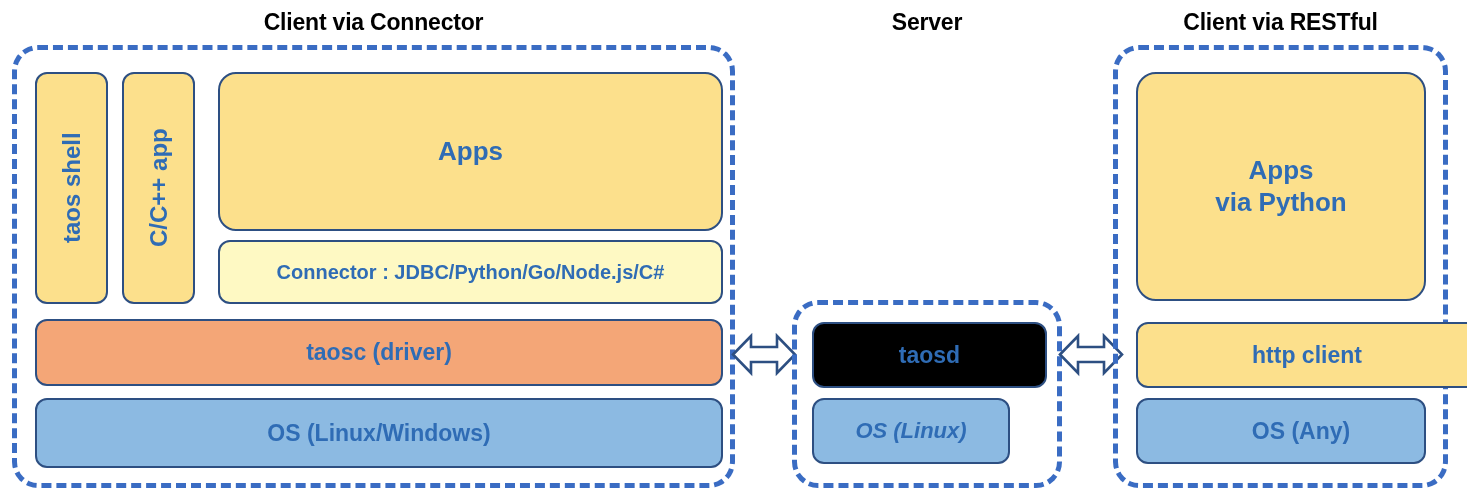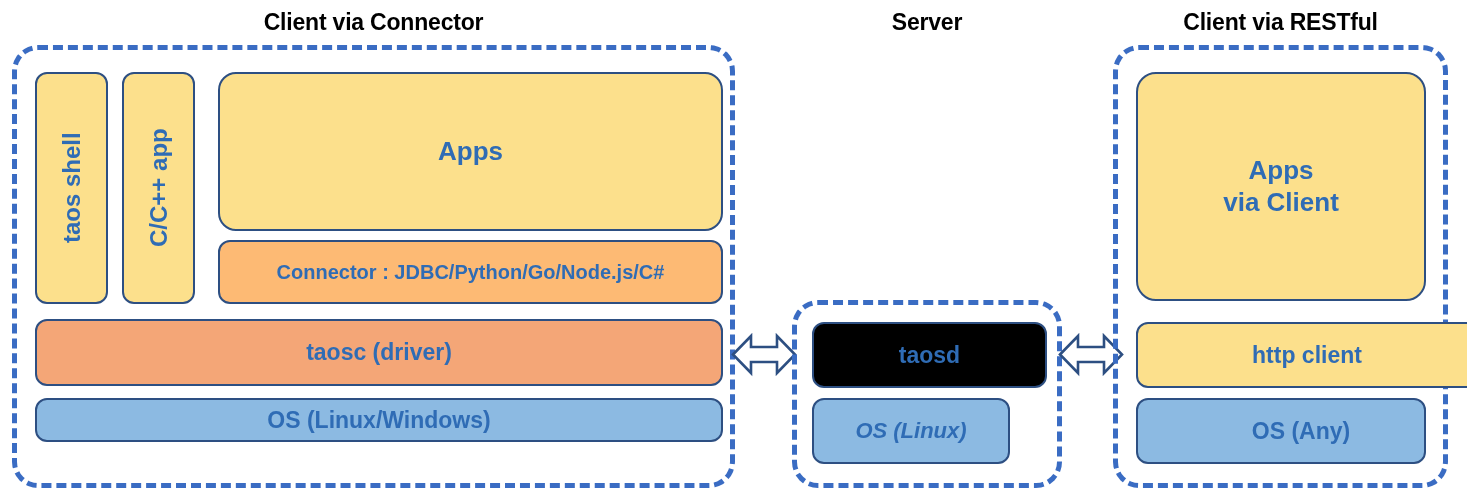--- a/index.html
+++ b/index.html
@@ -50,21 +50,21 @@
     display: flex;
     align-items: center;
     justify-content: center;
     text-align: center;
     line-height: 1.22;
   }
   .block.yellow { background: #fce08c; }
   .block.orange { background: #f4a677; }
   .block.blue   { background: #8cbae2; }
   .block.green  { background: #000000; }
-  .block.gray   { background: #fdba74; }
+  .block.gray   { background: #fef9c3; }
 
   .block.vertical {
     writing-mode: vertical-rl;
     transform: rotate(180deg);
   }
 
   
   .arrow {
     position: absolute;
   }
@@ -86,21 +86,21 @@
   <div class="block yellow vertical" style="left:35px; top:72px; width:73px; height:232px; font-size:24px;">taos shell</div>
 
   <div class="block yellow vertical" style="left:122px; top:72px; width:73px; height:232px; font-size:24px;">C/C++ app</div>
 
   <div class="block yellow" style="left:218px; top:72px; width:505px; height:159px; font-size:26px; border-radius:18px;">Apps</div>
 
   <div class="block gray" style="left:218px; top:240px; width:505px; height:64px; font-size:20px;">Connector : JDBC/Python/Go/Node.js/C#</div>
 
   <div class="block orange" style="left:35px; top:319px; width:688px; height:67px; font-size:23px;">taosc (driver)</div>
 
-  <div class="block blue" style="left:35px; top:398px; width:688px; height:44px; font-size:23px;">OS (Linux/Windows)</div>
+  <div class="block blue" style="left:35px; top:398px; width:688px; height:70px; font-size:23px;">OS (Linux/Windows)</div>
 
   <div class="arrow" style="left:731px; top:328px;">
     <svg width="66" height="53" viewBox="0 0 66 53">
       <polygon points="2,26.5 20,8 20,19 46,19 46,8 64,26.5 46,45 46,34 20,34 20,45" fill="#ffffff" stroke="#2d4f82" stroke-width="2.6" stroke-linejoin="miter"></polygon>
     </svg>
   </div>
 
   <div class="dashed-group" style="left:792px; top:300px; width:270px; height:188px;"></div>
 
   <div class="block green" style="left:812px; top:322px; width:235px; height:66px; font-size:23px;">taosd</div>
@@ -110,20 +110,20 @@
   <div class="arrow" style="left:1058px; top:328px;">
     <svg width="66" height="53" viewBox="0 0 66 53">
       <polygon points="2,26.5 20,8 20,19 46,19 46,8 64,26.5 46,45 46,34 20,34 20,45" fill="#ffffff" stroke="#2d4f82" stroke-width="2.6" stroke-linejoin="miter"></polygon>
     </svg>
   </div>
 
   <div class="dashed-group" style="left:1113px; top:45px; width:335px; height:443px;"></div>
 
   <div class="block yellow" style="left:1136px; top:72px; width:290px; height:229px; font-size:26px; border-radius:20px; flex-direction:column;">
     <span>Apps</span>
-    <span>via Client</span>
+    <span>via Python</span>
   </div>
 
   <div class="block yellow" style="left:1136px; top:322px; width:342px; height:66px; font-size:23px;">http client</div>
 
   <div class="block blue" style="left:1136px; top:398px; width:290px; height:66px; font-size:23px;padding-left:40px;">OS (Any)</div>
 
 </div>
 
 </body></html>

